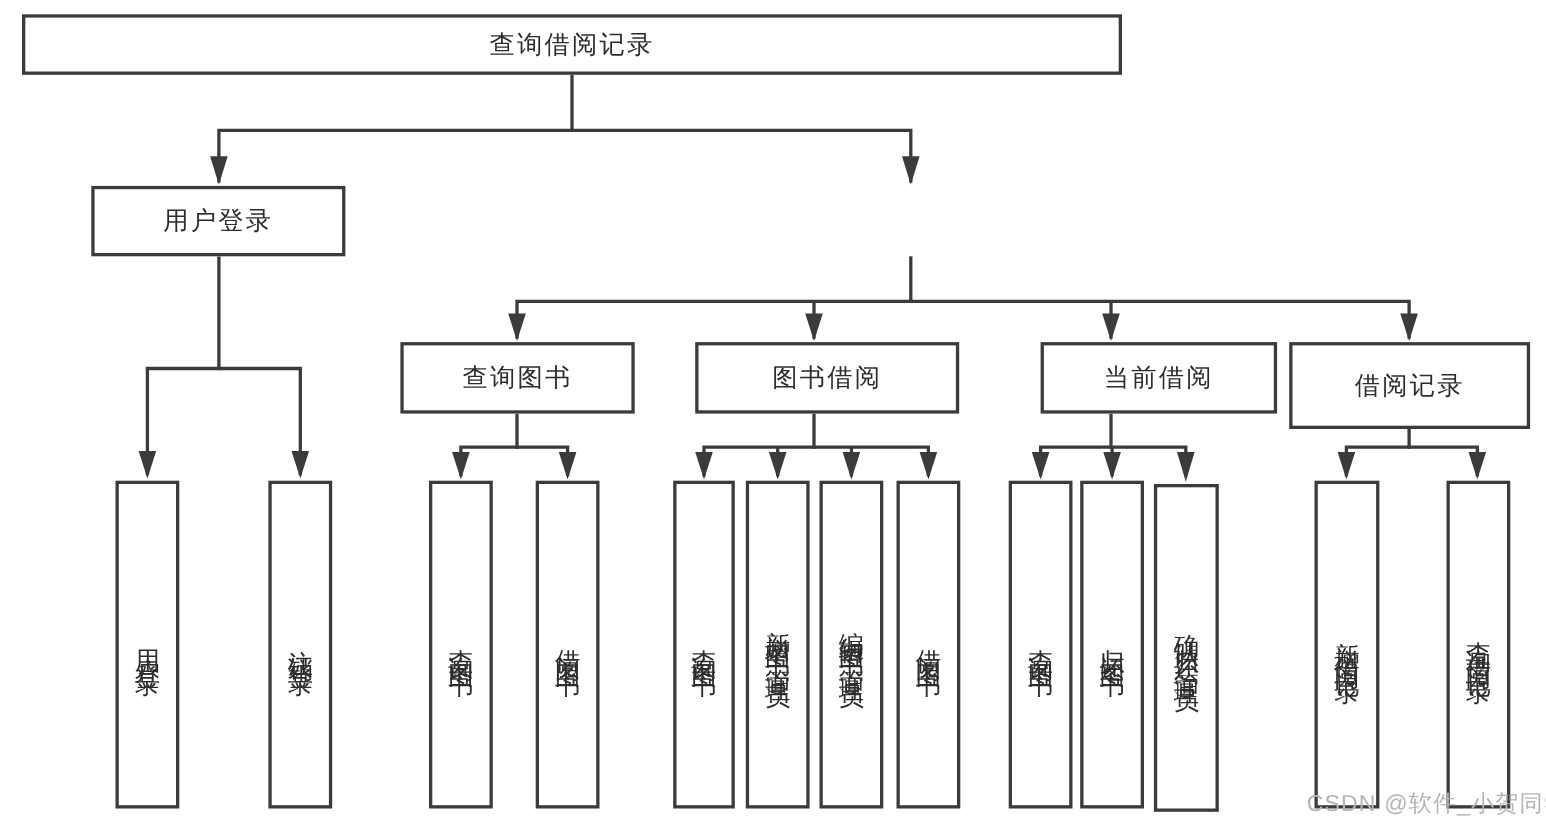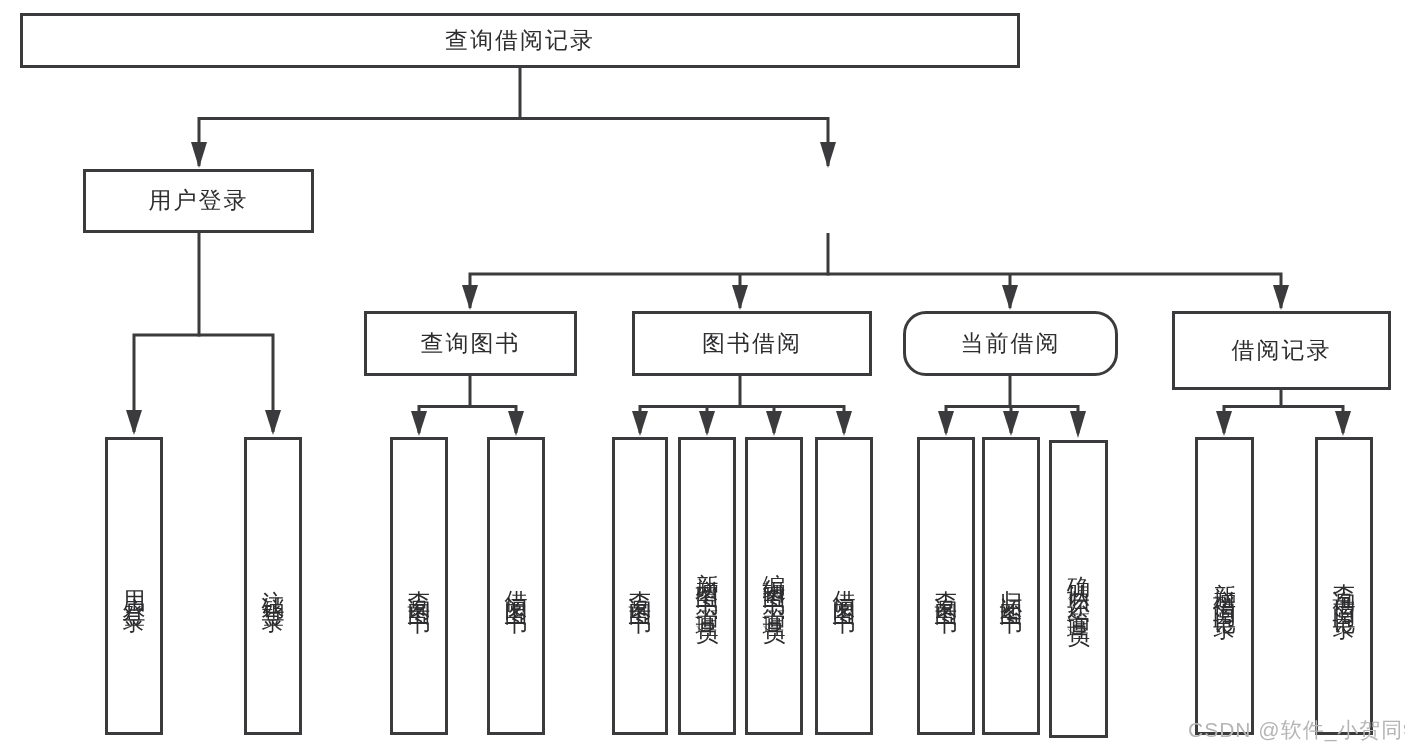--- a/index.html
+++ b/index.html
@@ -135,21 +135,21 @@
   <div class="node" style="left:83px; top:169px; width:231px; height:64px;">
     <span class="lbl">用户登录</span>
   </div>
 
   <div class="node" style="left:364px; top:311px; width:213px; height:65px;">
     <span class="lbl">查询图书</span>
   </div>
   <div class="node" style="left:632px; top:311px; width:240px; height:65px;">
     <span class="lbl">图书借阅</span>
   </div>
-  <div class="node" style="left:903px; top:311px; width:215px; height:65px;border-radius:23px;">
+  <div class="node" style="left:946px; top:311px; width:215px; height:65px;">
     <span class="lbl">当前借阅</span>
   </div>
   <div class="node" style="left:1172px; top:311px; width:219px; height:79px;">
     <span class="lbl">借阅记录</span>
   </div>
 
   <div class="node vert" style="left:105px; top:437px; width:58px; height:298px;">
     <span class="lbl">用户登录</span>
   </div>
   <div class="node vert" style="left:244px; top:437px; width:58px; height:298px;">

